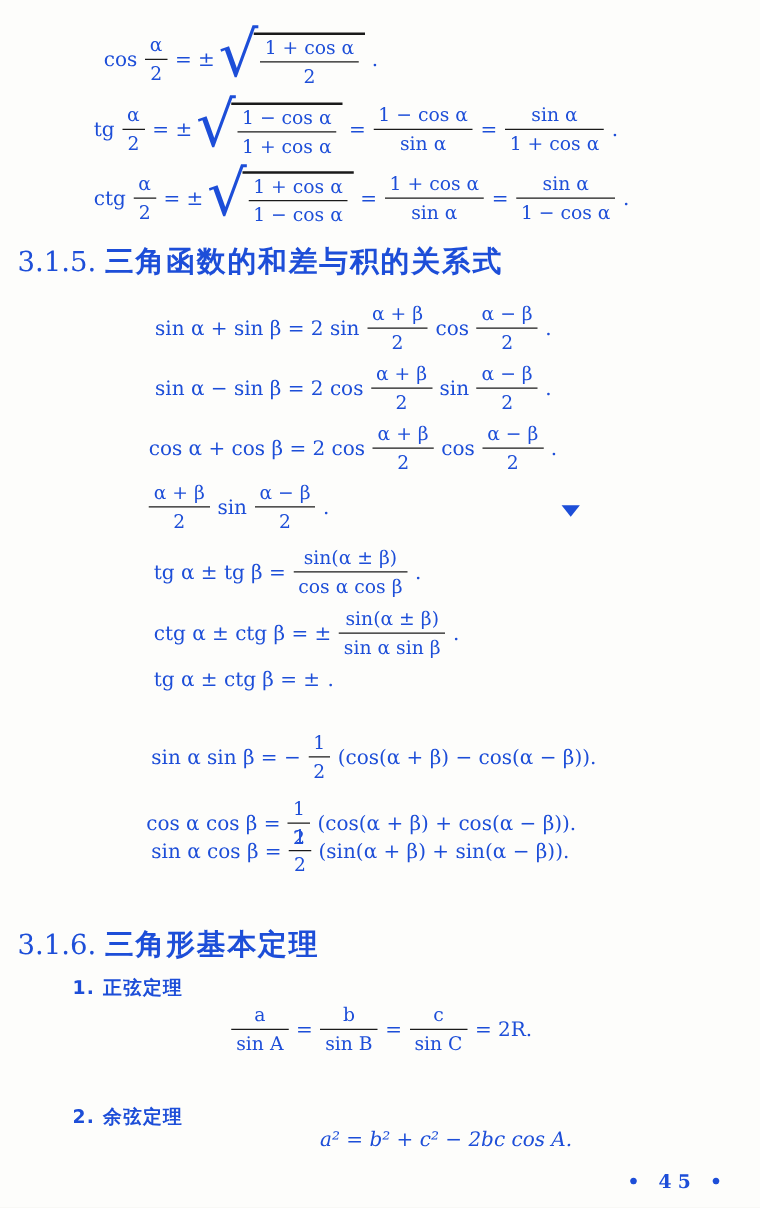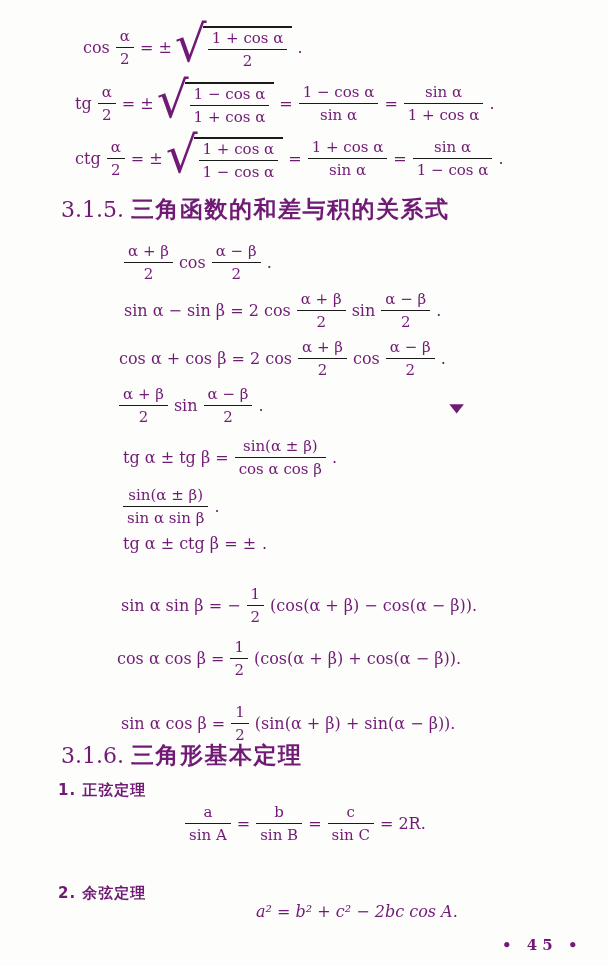--- a/index.html
+++ b/index.html
@@ -19,35 +19,35 @@
   .fr { display:inline-block; text-align:center; margin:0 3px; }
   .nu { display:block; padding:0 4px 2px; border-bottom:1.6px solid #1a1a1a; font-size:15px; line-height:1.1; }
   .de { display:block; padding:3px 4px 0; font-size:15px; line-height:1.1; }
   .sq { display:inline-flex; align-items:flex-start; margin:0 2px 0 0; }
   .rs { font-family:"DejaVu Sans", sans-serif; font-size:50px; line-height:40px;
         position:relative; top:-2px; margin-right:-4px; font-weight:400; }
   .rb { border-top:2px solid #1a1a1a; padding:2px 5px 0 5px; display:inline-block; }
   .rb .fr { margin:0; }
   .ital { font-style:italic;margin-left:45px; }
   
-  .heading { position:absolute; display:flex; align-items:baseline; gap:7px; white-space:nowrap;margin-left:47px; }
+  .heading { position:absolute; display:flex; align-items:baseline; gap:7px; white-space:nowrap; }
   .hnum { font-size:22px; font-family:"DejaVu Serif", serif; }
   .htitle { font-size:23px; font-family:"DejaVu Sans","Liberation Sans",sans-serif;
             font-weight:600; letter-spacing:1.5px; }
   .subheading { position:absolute; font-size:15px; font-weight:700;
                 font-family:"DejaVu Sans","Liberation Sans",sans-serif;
                 letter-spacing:1px; white-space:nowrap; }
   .note { position:absolute; font-size:15.5px; white-space:nowrap; letter-spacing:0.2px; }
   .pagenum { position:absolute; font-size:15px; font-weight:700; letter-spacing:5px; }
   .arrowmark { position:absolute; font-size:12px; transform:scaleX(1.6); line-height:1; }
 </style>
 </head>
 <body>
 
-<div class="page" style="background: rgb(253, 253, 251); color: #701a75;">
+<div class="page" style="background: rgb(253, 253, 251); color: #1d4ed8;">
 
   <div class="mrow" style="left:80px; top:26px">
       <span class="mt">cos</span>
       <span class="fr">
         <span class="nu">α</span>
         <span class="de">2</span>
       </span>
       <span class="mt">= ±</span>
       <span class="sq">
         <span class="rs">√</span>
@@ -101,20 +101,21 @@
       </span>
       <span class="mt">.</span>
     </div>
 
   <div class="heading" style="left:14px; top:194px">
     <span class="hnum">3.1.5.</span>
     <span class="htitle">三角函数的和差与积的关系式</span>
   </div>
 
   <div class="mrow" style="left:121px; top:243px">
+      <span class="mt">sin α + sin β = 2 sin</span>
       <span class="fr">
         <span class="nu">α + β</span>
         <span class="de">2</span>
       </span>
       <span class="mt">cos</span>
       <span class="fr">
         <span class="nu">α − β</span>
         <span class="de">2</span>
       </span>
       <span class="mt">.</span>
@@ -162,20 +163,21 @@
 
   <div class="mrow" style="left:120px; top:438px">
       <span class="mt">tg α ± tg β =</span>
       <span class="fr">
         <span class="nu">sin(α ± β)</span>
         <span class="de">cos α cos β</span>
       </span>
       <span class="mt">.</span>
     </div>
   <div class="mrow" style="left:120px; top:487px">
+      <span class="mt">ctg α ± ctg β = ±</span>
       <span class="fr">
         <span class="nu">sin(α ± β)</span>
         <span class="de">sin α sin β</span>
       </span>
       <span class="mt">.</span>
     </div>
   <div class="mrow" style="left:120px; top:535px">
       <span class="mt">tg α ± ctg β = ±</span>
       <span class="mt">.</span>
     </div>
@@ -189,21 +191,21 @@
       <span class="mt">(cos(α + β) − cos(α − β)).</span>
     </div>
   <div class="mrow" style="left:114px; top:639px">
       <span class="mt">cos α cos β =</span>
       <span class="fr">
         <span class="nu">1</span>
         <span class="de">2</span>
       </span>
       <span class="mt">(cos(α + β) + cos(α − β)).</span>
     </div>
-  <div class="mrow" style="left:118px; top:704px">
+  <div class="mrow" style="left:118px; top:661px">
       <span class="mt">sin α cos β =</span>
       <span class="fr">
         <span class="nu">1</span>
         <span class="de">2</span>
       </span>
       <span class="mt">(sin(α + β) + sin(α − β)).</span>
     </div>
 
   <div class="heading" style="left:14px; top:740px">
     <span class="hnum">3.1.6.</span>

